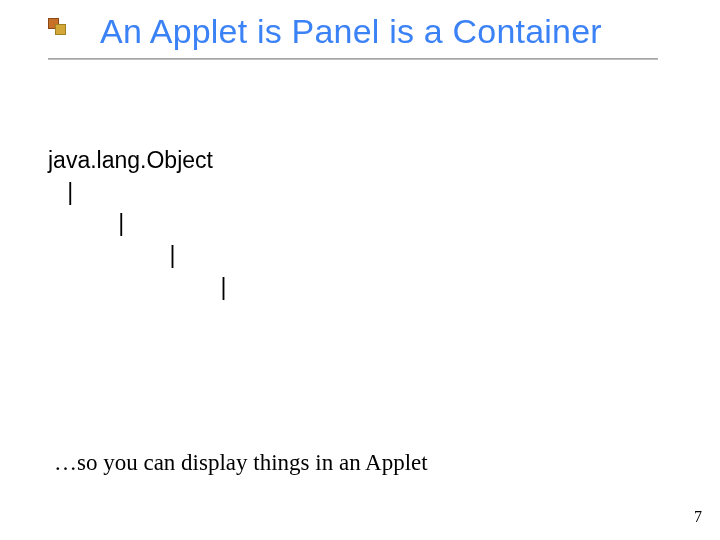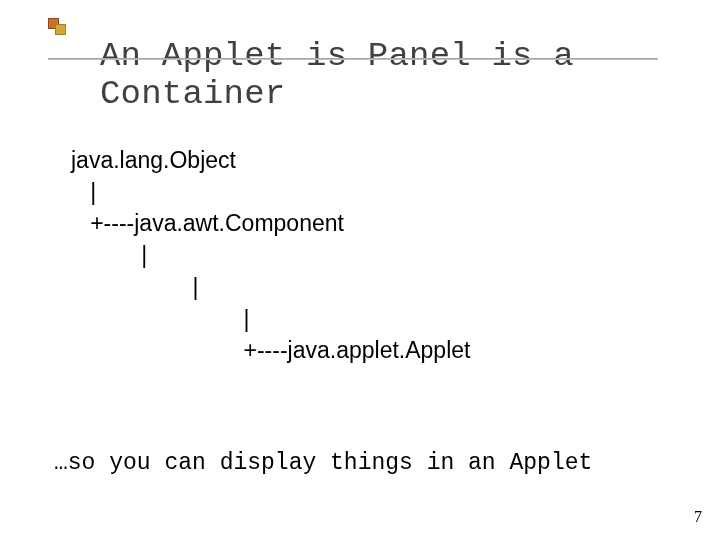--- a/index.html
+++ b/index.html
@@ -38,50 +38,49 @@
       top: 6px;
       left: 7px;
       background: #d4a838;
       border: 1px solid #a08020;
     }
     .title {
       position: absolute;
       top: 12px;
       left: 100px;
       font-size: 34px;
-      color: #404040;
-      font-family: Liberation Mono, monospace;
+      color: #3b82f6;
+      font-family: Liberation Sans, sans-serif;
       letter-spacing: 0.2px;
-      margin-top: 25px;
     }
     .title-underline {
       position: absolute;
       top: 58px;
       left: 48px;
       width: 610px;
       height: 2px;
       background: linear-gradient(to bottom, #999 0%, #ccc 100%);
     }
     .hierarchy {
       position: absolute;
       top: 145px;
-      left: 71px;
+      left: 48px;
       font-family: 'Trebuchet MS', Verdana, sans-serif;
       font-size: 23px;
       color: #000;
       line-height: 1.38;
     }
     .hierarchy .line {
       white-space: pre;
     }
     .footnote {
       position: absolute;
       top: 450px;
       left: 54px;
-      font-family: Liberation Mono, monospace;
+      font-family: Liberation Serif, serif;
       font-size: 23px;
       color: #000;
       text-align: center;
     }
     .page-number {
       position: absolute;
       bottom: 14px;
       right: 18px;
       font-family: Georgia, 'Times New Roman', serif;
       font-size: 16px;
@@ -95,22 +94,20 @@
   <div class="bullet-sq1"></div>
   <div class="bullet-sq2"></div>
 </div>
 
 <div class="title">An Applet is Panel is a Container</div>
 <div class="title-underline"></div>
 
 <div class="hierarchy">
   <div class="line">java.lang.Object</div>
   <div class="line">   |</div>
-  <div class="line">   +----java.awt.Component</div>
   <div class="line">           |</div>
   <div class="line">                   |</div>
   <div class="line">                           |</div>
-  <div class="line">                           +----java.applet.Applet</div>
 </div>
 
 <div class="footnote">…so you can display things in an Applet</div>
 
 <div class="page-number">7</div>
 
 </body></html>

